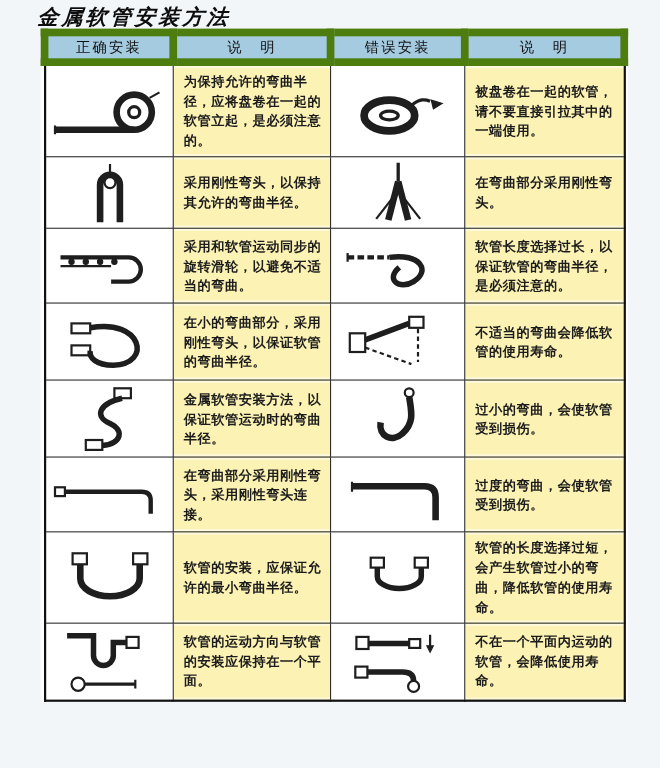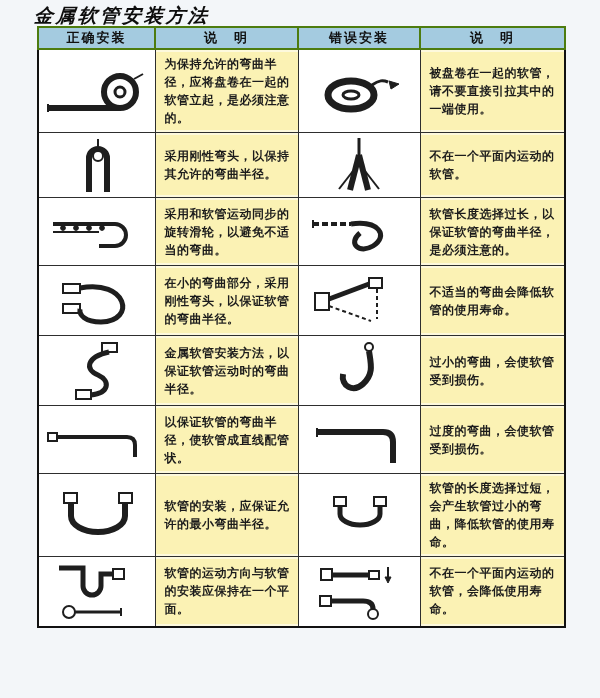--- a/index.html
+++ b/index.html
@@ -17,22 +17,22 @@
     transform:skewX(-4deg);
   }
   table.install-table{
     position:absolute;left:37px;top:26px;
     width:527px;border-collapse:collapse;table-layout:fixed;
     border:2px solid #111;
     background:#fff;
   }
   .install-table th{
     background:#a4cbe0;
-    border:2px solid #4d7c0f;
-    height:20px;font-size:13px;font-weight:bold;
+    border:7px solid #4d7c0f;
+    height:20px;font-size:13px;font-weight:normal;
     letter-spacing:2px;color:#101010;
     padding:0;text-align:center;
   }
   .install-table td{
     border:1px solid #2e2e2e;
     padding:0;
   }
   td.img-cell{
     background:#ffffff;text-align:center;vertical-align:middle;
   }
@@ -99,21 +99,21 @@
     <td class="desc-cell">采用刚性弯头，以保持其允许的弯曲半径。</td>
     <td class="img-cell">
       <svg class="draw" width="100" height="60" viewBox="0 0 100 60" fill="none">
         <path d="M50 3 V20" stroke-width="3"></path>
         <path d="M50 20 L41 55" stroke-width="6"></path>
         <path d="M50 20 L59 55" stroke-width="6"></path>
         <path d="M44 36 L30 54" stroke-width="2"></path>
         <path d="M56 36 L70 54" stroke-width="2"></path>
       </svg>
     </td>
-    <td class="desc-cell">不在一个平面内运动的软管。</td>
+    <td class="desc-cell">在弯曲部分采用刚性弯头。</td>
   </tr>
 
   <tr style="height:68px">
     <td class="img-cell">
       <svg class="draw" width="108" height="50" viewBox="0 0 108 50" fill="none">
         <path d="M10 17 H72 A11 11 0 0 1 72 39 H56" stroke-width="4"></path>
         <path d="M10 25 H56" stroke-width="2"></path>
         <circle cx="20" cy="21" r="2.4" fill="#1e1e1e"></circle>
         <circle cx="33" cy="21" r="2.4" fill="#1e1e1e"></circle>
         <circle cx="46" cy="21" r="2.4" fill="#1e1e1e"></circle>
@@ -171,21 +171,21 @@
   </tr>
 
 
   <tr style="height:68px">
     <td class="img-cell">
       <svg class="draw" width="108" height="55" viewBox="0 0 108 55" fill="none">
         <rect x="5" y="21" width="9" height="8" fill="#fff" stroke-width="2"></rect>
         <path d="M14 25 H84 Q92 25 92 33 V45" stroke-width="4"></path>
       </svg>
     </td>
-    <td class="desc-cell">以保证软管的弯曲半径，使软管成直线配管状。</td>
+    <td class="desc-cell">在弯曲部分采用刚性弯头，采用刚性弯头连接。</td>
     <td class="img-cell">
       <svg class="draw" width="108" height="55" viewBox="0 0 108 55" fill="none">
         <path d="M12 16 v9" stroke-width="2"></path>
         <path d="M12 20 H78 Q88 20 88 30 V51" stroke-width="6"></path>
       </svg>
     </td>
     <td class="desc-cell">过度的弯曲，会使软管受到损伤。</td>
   </tr>
 
   <tr style="height:68px">

